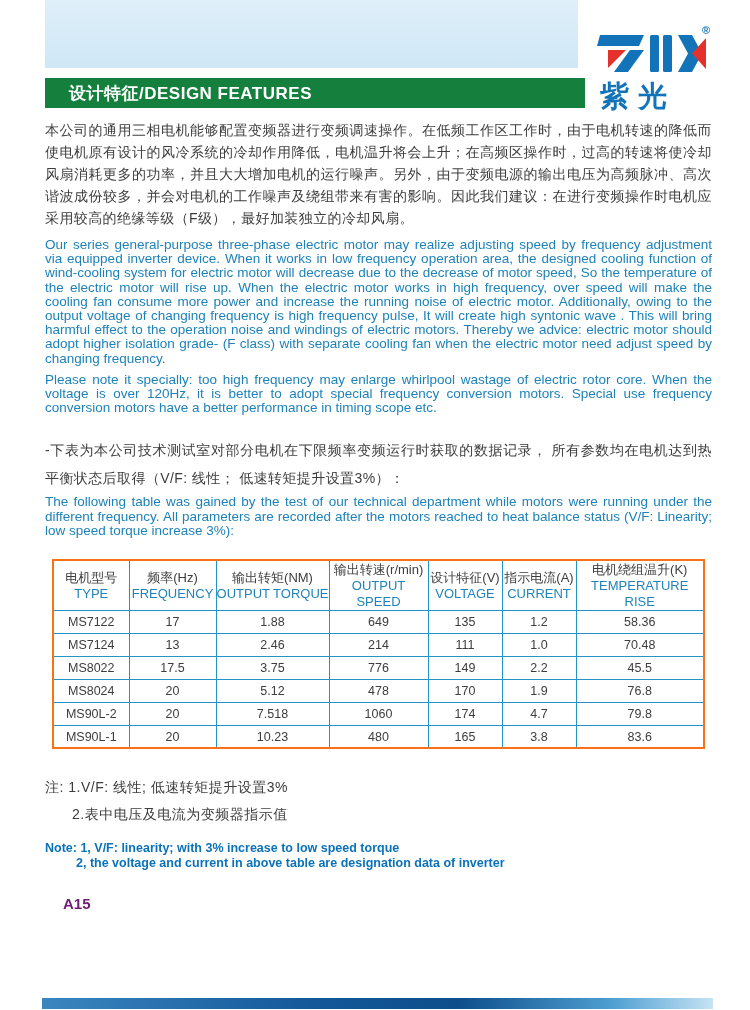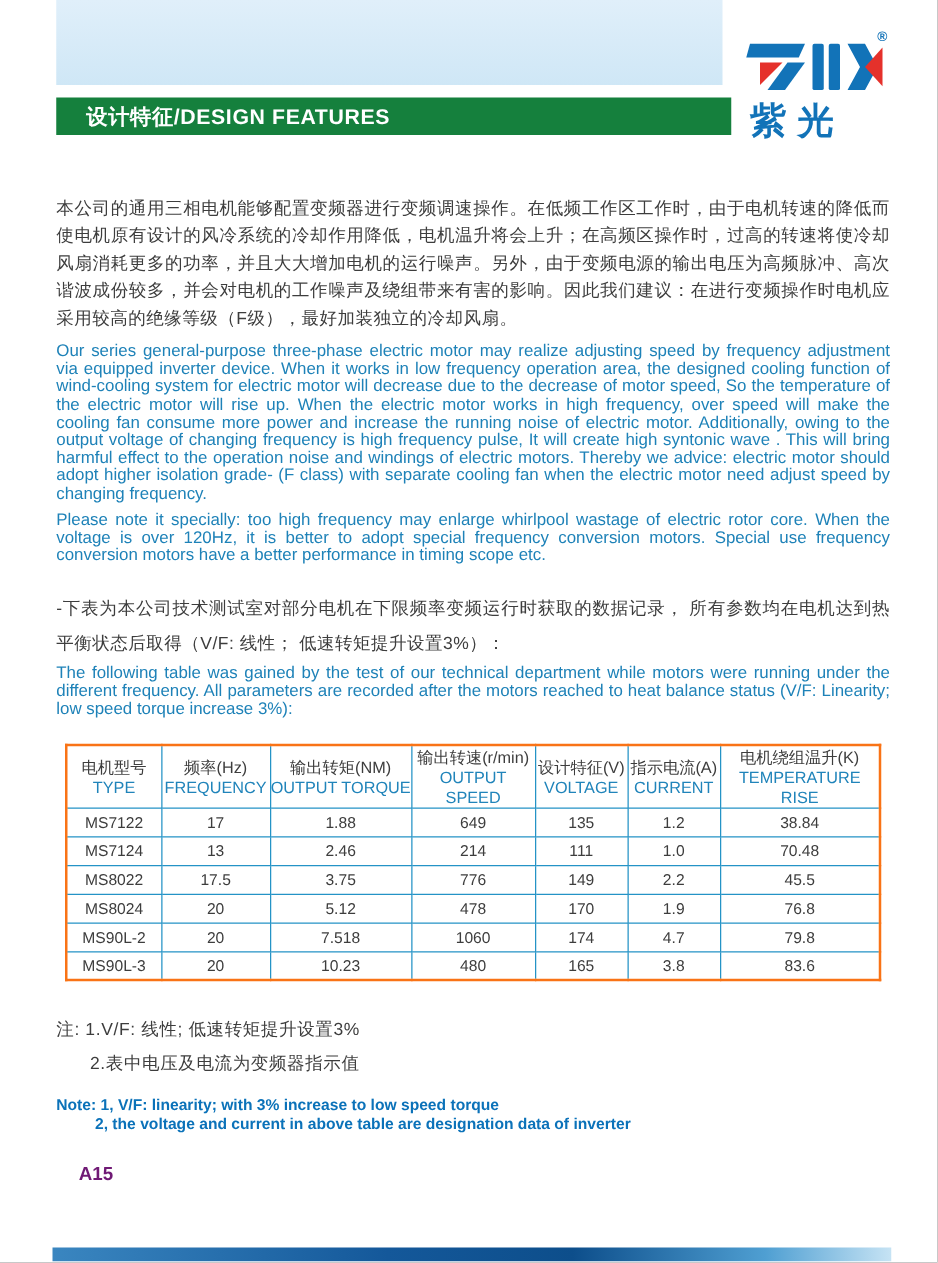--- a/index.html
+++ b/index.html
@@ -37,21 +37,21 @@
   }
   
   .content { position:absolute; left:45px; top:119px; width:667px; }
   .p-zh {
     font-size:14px; line-height:22px; text-align:justify; color:#3d3d3d;
     letter-spacing:.4px;
   }
   .p-en {
     font-size:13.5px; line-height:14.2px; text-align:justify; color:#1e82b8;
   }
-  .p1 { margin-bottom:9px;margin-top:36px; }
+  .p1 { margin-bottom:9px; }
   .p2 { margin-bottom:7px; }
   .p3 { line-height:25px; }
   .p4 { margin-top:2px; }
   .p5 { margin-top:21px; line-height:28px; }
   .p6 { margin-top:3px; line-height:14.5px; }
   
   table.results {
     margin:20px 0 0 7px; width:651px; border-collapse:collapse; table-layout:fixed;
     border:2px solid #f97316;
   }
@@ -151,21 +151,21 @@
         </tr>
       </thead>
       <tbody>
           <tr>
             <td>MS7122</td>
             <td>17</td>
             <td>1.88</td>
             <td>649</td>
             <td>135</td>
             <td>1.2</td>
-            <td>38.84</td>
+            <td>58.36</td>
           </tr>
           <tr>
             <td>MS7124</td>
             <td>13</td>
             <td>2.46</td>
             <td>214</td>
             <td>111</td>
             <td>1.0</td>
             <td>70.48</td>
           </tr>
@@ -190,21 +190,21 @@
           <tr>
             <td>MS90L-2</td>
             <td>20</td>
             <td>7.518</td>
             <td>1060</td>
             <td>174</td>
             <td>4.7</td>
             <td>79.8</td>
           </tr>
           <tr>
-            <td>MS90L-3</td>
+            <td>MS90L-1</td>
             <td>20</td>
             <td>10.23</td>
             <td>480</td>
             <td>165</td>
             <td>3.8</td>
             <td>83.6</td>
           </tr>
         </tbody>
     </table>
 

